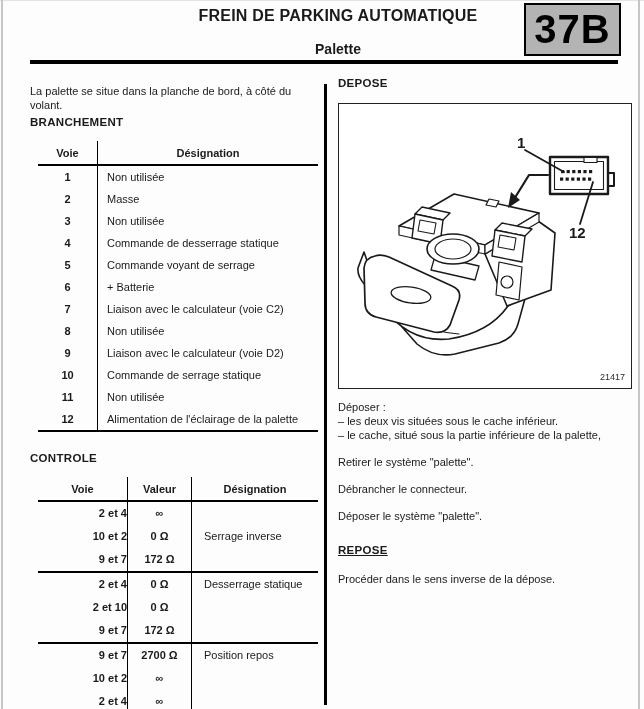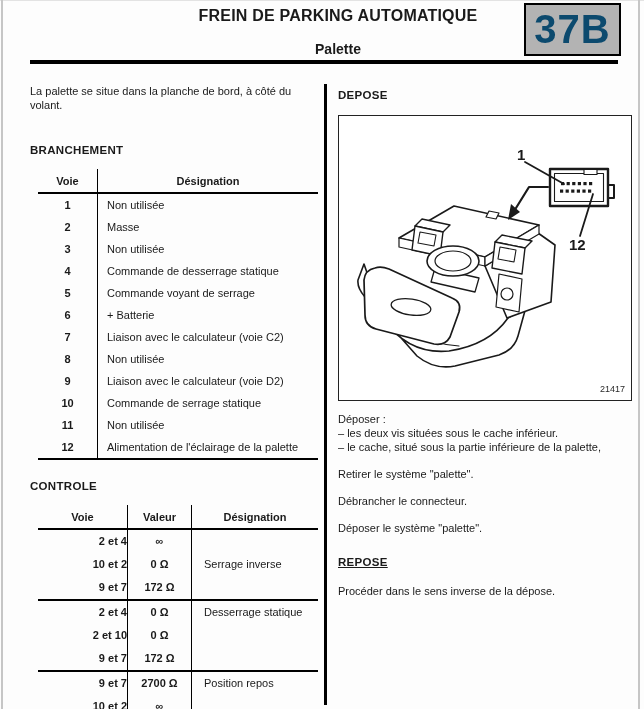--- a/index.html
+++ b/index.html
@@ -17,33 +17,33 @@
   .edge-top   { position:absolute; left:0; top:0; width:644px; height:1px; background:#e3e3e3; }
 
   
   .title-wrap { position:absolute; left:16px; top:7px; width:644px; text-align:center; }
   .title    { font-size:16px; font-weight:bold; letter-spacing:.2px; }
   .subtitle { font-size:14px; font-weight:bold; margin-top:16px; }
   .section-box {
     position:absolute; left:524px; top:3px; width:97px; height:53px;
     background:#b3b3b3; border:2px solid #000; box-sizing:border-box;
     display:flex; align-items:center; justify-content:center;
-    font-size:40px; font-weight:bold; color:#0c4a6e; letter-spacing:1px;
+    font-size:40px; font-weight:bold; color:#000000; letter-spacing:1px;
   }
   .header-rule { position:absolute; left:30px; top:60px; width:588px; height:4px; background:#000; }
 
   
   .col-divider { position:absolute; left:324px; top:84px; width:3px; height:621px; background:#000; }
 
   
   .left-col  { position:absolute; left:30px;  top:65px; width:290px; font-size:11px; }
   .right-col { position:absolute; left:338px; top:65px; width:294px; font-size:11px; }
 
   .intro { margin-top:20px; line-height:13.5px; width:282px; }
-  .sec-heading { font-weight:bold; font-size:11.5px; letter-spacing:.3px; margin-top:32px; }
+  .sec-heading { font-weight:bold; font-size:11.5px; letter-spacing:.3px; margin-top:4px; }
 
   
   .btable { margin:13px 0 0 8px; width:280px; border-bottom:2px solid #000; }
   .btable .hrow { display:grid; grid-template-columns:60px 1fr; font-weight:bold; border-bottom:2px solid #000; }
   .btable .hrow > div { text-align:center; padding:6px 0 5px; }
   .btable .hrow > div:first-child { border-right:1px solid #000; }
   .btable .row { display:grid; grid-template-columns:60px 1fr; }
   .btable .row .voie { border-right:1px solid #000; text-align:center; font-weight:bold; padding:5px 0; }
   .btable .row .des  { padding:5px 0 5px 9px; }
 
@@ -53,21 +53,21 @@
   .ctable .hrow > div { text-align:center; padding:6px 0 5px; }
   .ctable .hrow > div:nth-child(1), .ctable .hrow > div:nth-child(2) { border-right:1px solid #000; }
   .ctable .group { border-bottom:2px solid #000; }
   .ctable .row { display:grid; grid-template-columns:90px 64px 1fr; }
   .ctable .row > div { padding:5px 0 6px; }
   .ctable .row .voie { border-right:1px solid #000; text-align:right; font-weight:bold; }
   .ctable .row .val  { border-right:1px solid #000; text-align:center; font-weight:bold; }
   .ctable .row .des  { padding-left:12px; }
 
   
-  .depose-heading { margin-top:24px; }
+  .depose-heading { margin-top:12px; }
   .figure-frame { margin-top:14px; width:294px; height:286px; border:1px solid #222; box-sizing:border-box; background:#fff; }
   .para { margin:13px 0 0 0; line-height:14px; }
   .bullets { margin:0; line-height:14px; }
   .repose-heading { margin-top:21px;text-decoration:underline; }
 </style>
 </head>
 <body>
 
 <div class="page">
   <div class="edge-top"></div>

